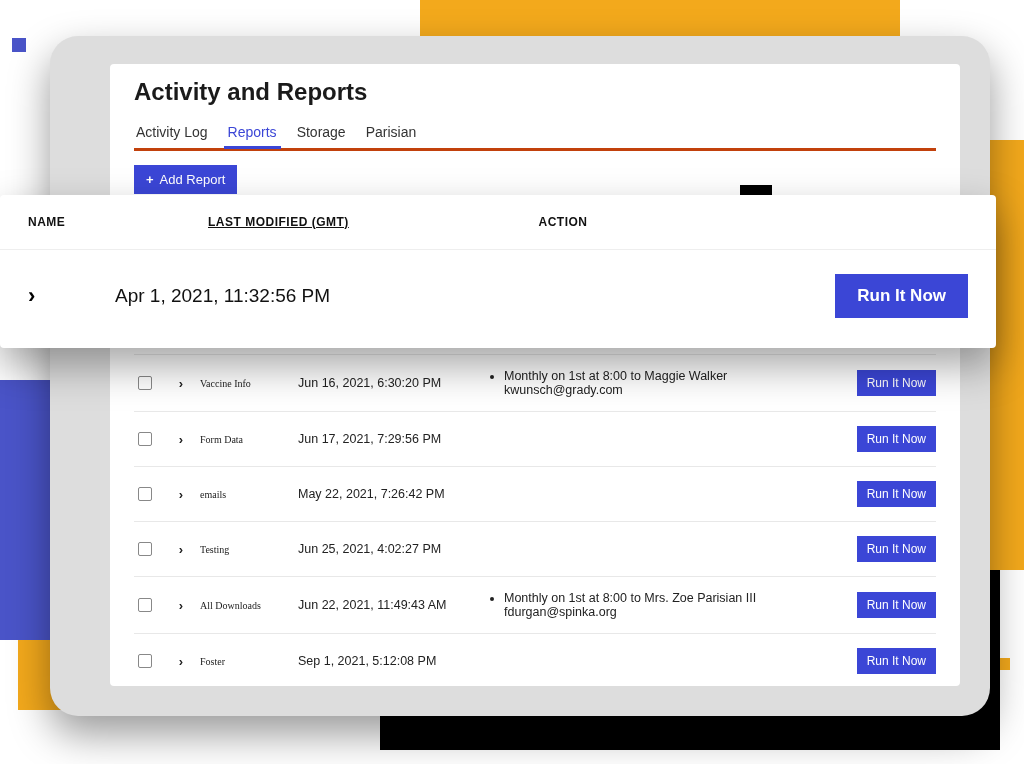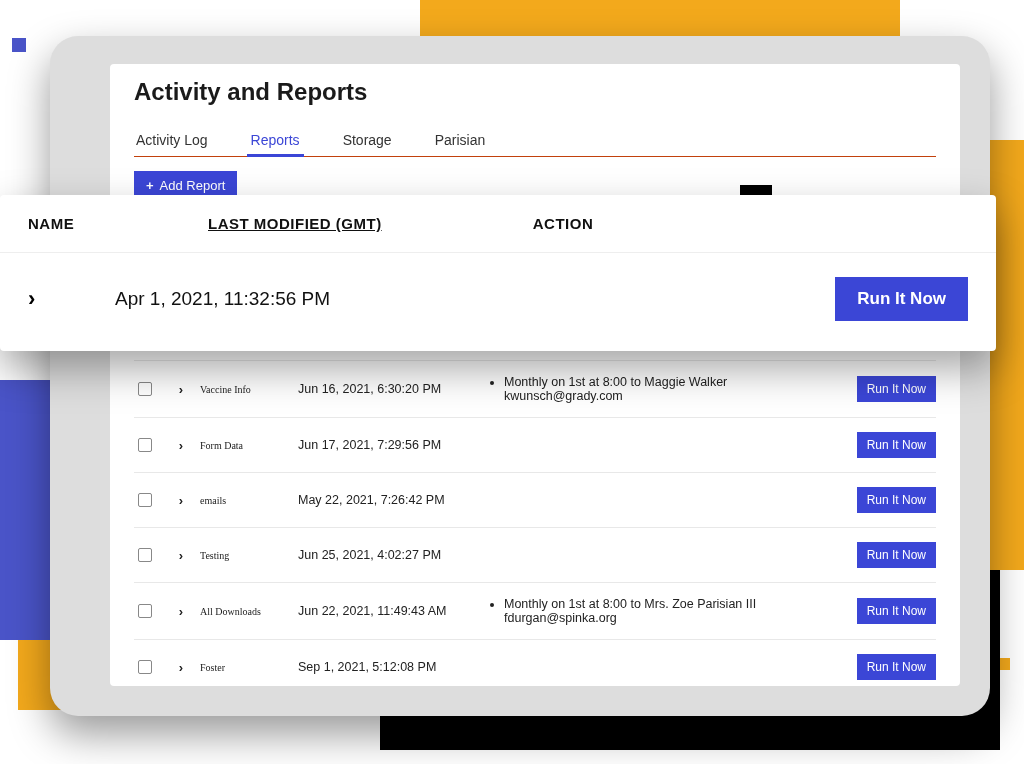--- a/index.html
+++ b/index.html
@@ -42,23 +42,23 @@
   top: 28px;
   left: 60px;
   right: 30px;
   bottom: 30px;
   background: #fff;
   border-radius: 4px;
   padding: 14px 24px;
   overflow: hidden;
 }
 
-.page-title { font-size: 24px; font-weight: bold; color: #1a1a1a; margin-bottom: 20px; }
-
-.tabs { display: flex; gap: 39px; border-bottom: 1px solid #c2410c; }
+.page-title { font-size: 24px; font-weight: bold; color: #1a1a1a; margin-bottom: 12px; }
+
+.tabs { display: flex; gap: 16px; border-bottom: 3px solid #c2410c; }
 .tab {
   font-size: 14px;
   color: #333;
   padding: 6px 2px 8px;
   cursor: pointer;
   position: relative;
 }
 .tab.active { color: #3b46d6; }
 .tab.active::after {
   content: '';
@@ -125,21 +125,21 @@
   z-index: 10;
   box-shadow: 0 18px 40px rgba(0,0,0,0.35);
 }
 .floating-card .header-row, .floating-card .body-row {
   display: flex;
   align-items: center;
   padding: 20px 28px;
 }
 .floating-card .header-row {
   font-weight: bold;
-  font-size: 15px;
+  font-size: 12px;
   letter-spacing: 0.5px;
   color: #111;
   border-bottom: 1px solid #eee;
 }
 .floating-card .body-row {
   padding: 24px 28px 30px;
 }
 .floating-card .fc-chev {
   width: 40px; font-size: 22px; font-weight: bold; color: #000;
   cursor: pointer;

